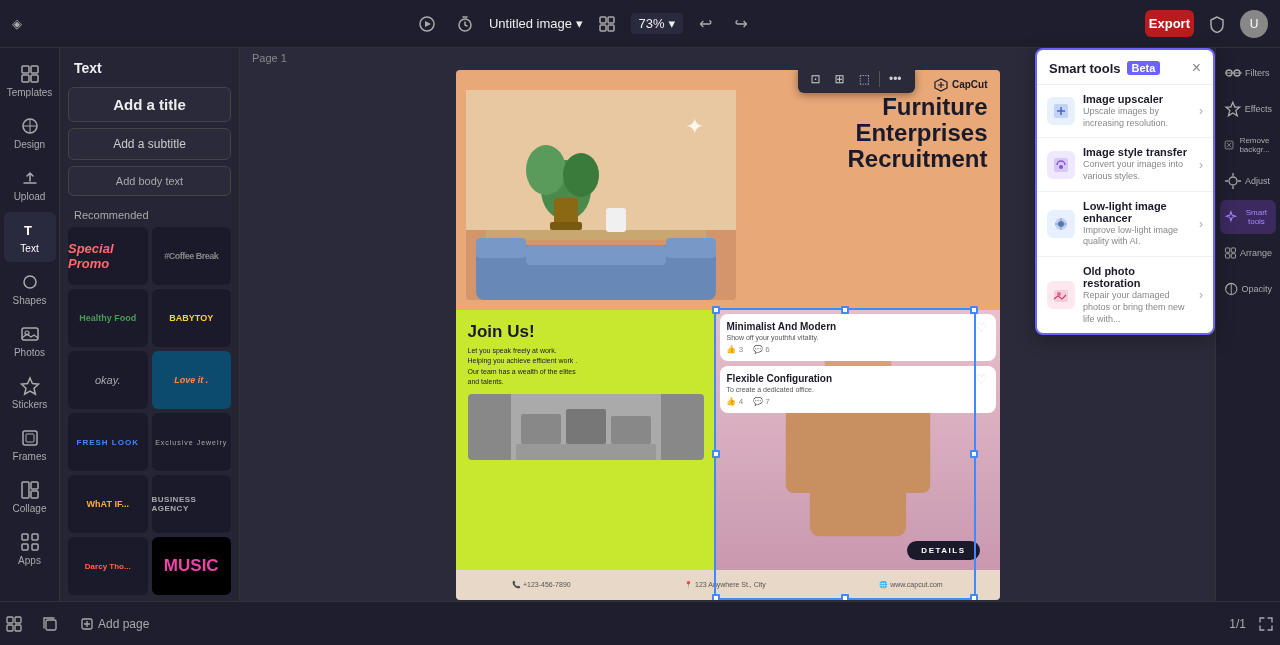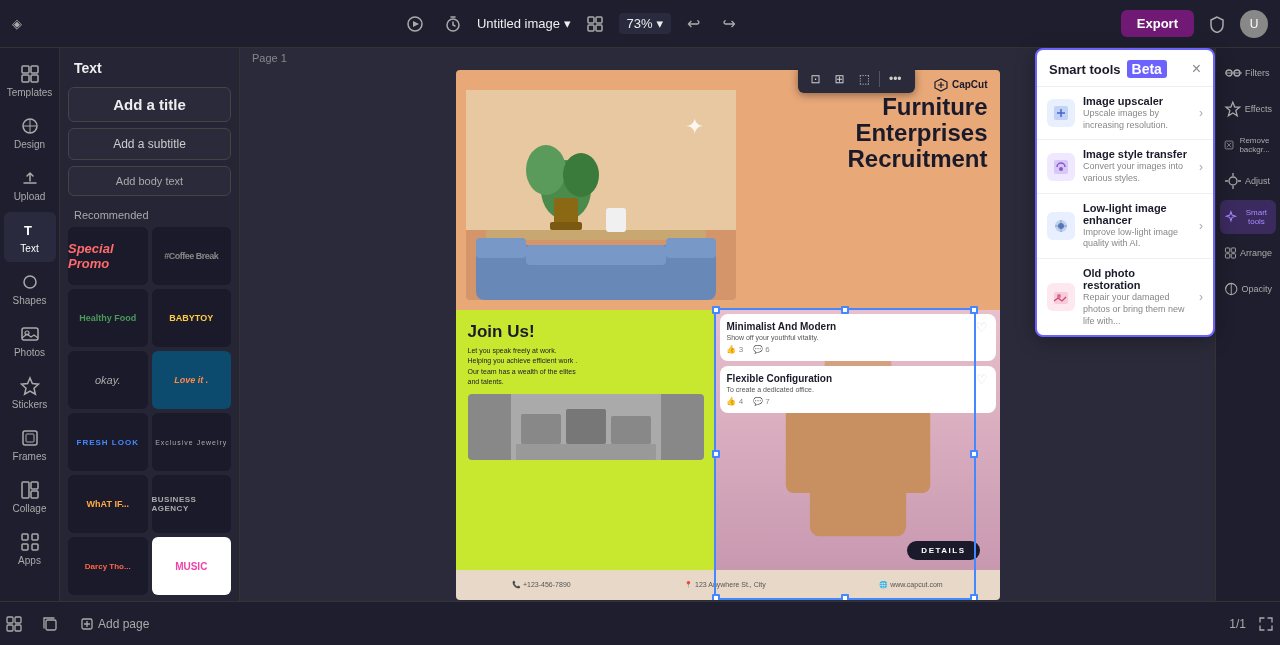--- a/index.html
+++ b/index.html
@@ -7,21 +7,21 @@
 
     
     .topbar { height: 48px; background: #1e1e2e; display: flex; align-items: center; padding: 0 12px; gap: 8px; border-bottom: 1px solid #333; flex-shrink: 0; }
     .topbar-logo { color: #fff; font-size: 18px; display: flex; align-items: center; gap: 6px; }
     .topbar-logo span { font-size: 13px; color: #aaa; }
     .topbar-center { flex: 1; display: flex; align-items: center; justify-content: center; gap: 10px; }
     .doc-name { color: #eee; font-size: 13px; display: flex; align-items: center; gap: 4px; cursor: pointer; }
     .topbar-controls { display: flex; align-items: center; gap: 8px; }
     .icon-btn { background: none; border: none; color: #aaa; cursor: pointer; font-size: 16px; padding: 4px 6px; border-radius: 4px; display: flex; align-items: center; }
     .zoom-ctrl { display: flex; align-items: center; gap: 4px; color: #eee; font-size: 13px; background: #2a2a3e; border-radius: 4px; padding: 3px 8px; cursor: pointer; }
-    .export-btn { background: #701a75; color: #fff; border: none; border-radius: 6px; padding: 6px 16px; font-size: 13px; font-weight: 600; cursor: pointer; }
+    .export-btn { background: #b91c1c; color: #fff; border: none; border-radius: 6px; padding: 6px 4px; font-size: 13px; font-weight: 600; cursor: pointer; }
     .avatar { width: 28px; height: 28px; border-radius: 50%; background: #888; overflow: hidden; display: flex; align-items: center; justify-content: center; color: #fff; font-size: 12px; }
 
     
     .main { display: flex; flex: 1; overflow: hidden; }
 
     
     .icon-sidebar { width: 60px; background: #1e1e2e; display: flex; flex-direction: column; align-items: center; padding: 8px 12px; gap: 2px; border-right: 1px solid #333; flex-shrink: 0; }
     .sidebar-icon { display: flex; flex-direction: column; align-items: center; gap: 3px; padding: 8px 4px; border-radius: 6px; cursor: pointer; color: #aaa; font-size: 10px; width: 52px; text-align: center; }
     .sidebar-icon.active { background: #2a2a3e; color: #fff; }
     .sidebar-icon svg { width: 20px; height: 20px; }
@@ -37,21 +37,21 @@
     
     .canvas-area { flex: 1; background: #2a2a3a; display: flex; flex-direction: column; overflow: hidden; position: relative; }
     .page-indicator { color: #888; font-size: 11px; padding: 4px 12px; }
     .canvas-wrapper { flex: 1; display: flex; align-items: center; justify-content: center; position: relative; overflow: hidden; }
     .canvas { width: 520px; height: 520px; position: relative; border-radius: 4px; overflow: hidden; }
 
     
     .smart-tools-panel { width: 180px; background: #fff; border: 2px solid #6c63ff; border-radius: 8px; position: absolute; top: 48px; right: 65px; z-index: 100; box-shadow: 0 4px 20px rgba(0,0,0,0.3); }
     .smart-tools-header { display: flex; align-items: center; justify-content: space-between; padding: 10px 12px 8px; border-bottom: 1px solid #eee; }
     .smart-tools-title { font-size: 13px; font-weight: 700; color: #1a1a2a; display: flex; align-items: center; gap: 6px; }
-    .beta-badge { background: #6c63ff; color: #fff; font-size: 14px; font-weight: 700; padding: 1px 5px; border-radius: 3px; }
+    .beta-badge { background: #6c63ff; color: #fff; font-size: 11px; font-weight: 700; padding: 1px 5px; border-radius: 3px; }
     .close-btn { background: none; border: none; color: #888; cursor: pointer; font-size: 16px; line-height: 1; padding: 0; }
     .tool-item { display: flex; align-items: center; padding: 8px 10px; cursor: pointer; border-bottom: 1px solid #f0f0f0; gap: 8px; }
     .tool-icon { width: 28px; height: 28px; border-radius: 6px; display: flex; align-items: center; justify-content: center; flex-shrink: 0; font-size: 14px; }
     .tool-info { flex: 1; }
     .tool-name { font-size: 11px; font-weight: 600; color: #1a1a2a; }
     .tool-desc { font-size: 9px; color: #888; line-height: 1.3; margin-top: 1px; }
     .tool-arrow { color: #aaa; font-size: 12px; }
 
     
     .right-icon-sidebar { width: 65px; background: #1e1e2e; display: flex; flex-direction: column; align-items: center; padding: 8px 0; gap: 2px; border-left: 1px solid #333; }
@@ -70,21 +70,21 @@
     .font-coffee { font-size: 9px; font-weight: 600; color: #888; background: #1a1a2a; letter-spacing: -0.5px; }
     .font-healthy { font-size: 9px; font-weight: 700; color: #4a9a5a; background: #1a1a2a; }
     .font-babytoy { font-size: 9px; font-weight: 800; color: #ffcc44; background: #1a1a2a; }
     .font-okay { font-size: 11px; font-style: italic; color: #aaa; background: #1a1a2a; }
     .font-loveit { font-size: 9px; font-weight: 800; color: #ff8844; background: #0c4a6e; font-style: italic; }
     .font-freshlook { font-size: 8px; font-weight: 800; color: #4488ff; background: #1a1a2a; letter-spacing: 1px; }
     .font-exclusivejewelry { font-size: 7px; font-weight: 500; color: #aaa; background: #1a1a2a; letter-spacing: 1px; }
     .font-whatif { font-size: 9px; font-weight: 800; color: #ffaa44; background: #1a1a2a; }
     .font-bizagency { font-size: 8px; font-weight: 600; color: #aaa; background: #1a1a2a; letter-spacing: 0.5px; }
     .font-more1 { font-size: 8px; font-weight: 700; color: #ff6644; background: #1a1a2a; }
-    .font-music { font-size: 10px; font-weight: 800; color: #ee44aa; background: #ffffff; }
+    .font-music { font-size: 17px; font-weight: 800; color: #ee44aa; background: #000000; }
 
     
     .selection-box { position: absolute; border: 2px solid #4488ff; pointer-events: none; z-index: 50; }
     .handle { position: absolute; width: 8px; height: 8px; background: #fff; border: 2px solid #4488ff; border-radius: 1px; }
     .handle.tl { top: -4px; left: -4px; }
     .handle.tr { top: -4px; right: -4px; }
     .handle.bl { bottom: -4px; left: -4px; }
     .handle.br { bottom: -4px; right: -4px; }
     .handle.tm { top: -4px; left: calc(50% - 4px); }
     .handle.bm { bottom: -4px; left: calc(50% - 4px); }

